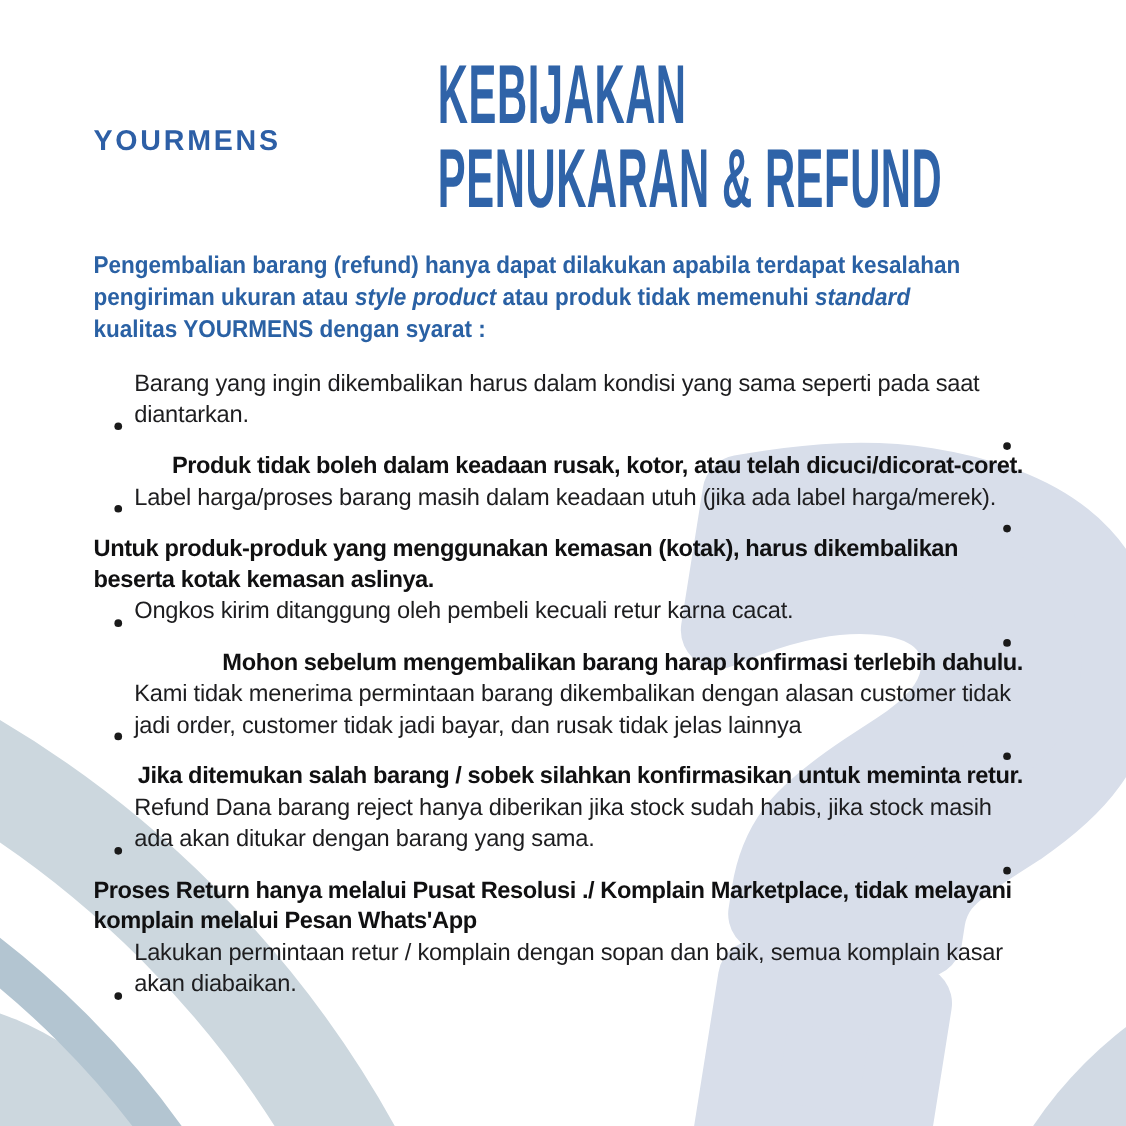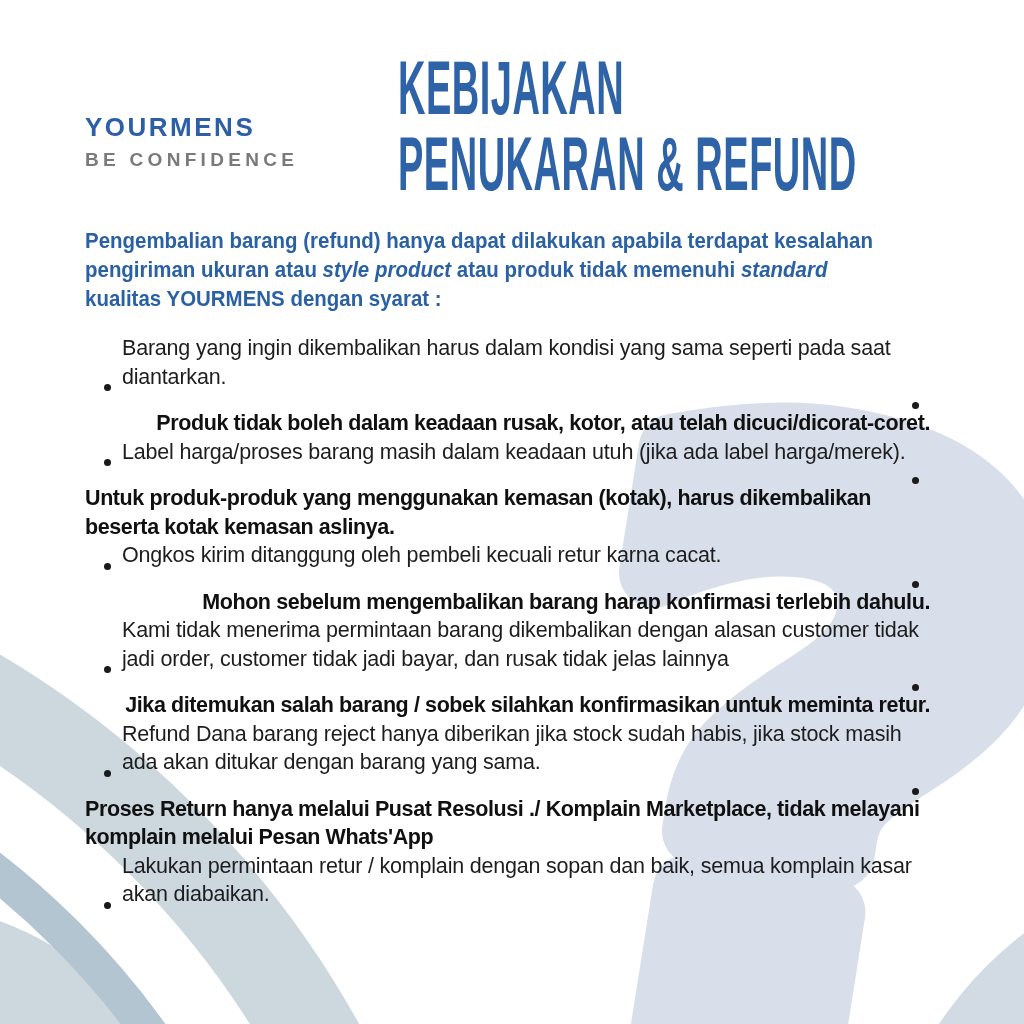--- a/index.html
+++ b/index.html
@@ -68,21 +68,20 @@
     <circle cx="-500" cy="1500" r="800" fill="none" stroke="#b3c5d1" stroke-width="36"></circle>
     <circle cx="-500" cy="1500" r="935" fill="none" stroke="#ccd7de" stroke-width="94"></circle>
 
     <circle cx="1255" cy="1235" r="380" fill="#d2dae4"></circle>
   </svg>
 
   <div class="content">
 
     <div class="brand">
       <div class="brand-name">YOURMENS</div>
-      <div class="brand-tagline">BE CONFIDENCE</div>
     </div>
 
     <div class="title-line title-line1">KEBIJAKAN</div>
     <div class="title-line title-line2">PENUKARAN &amp; REFUND</div>
 
     <div class="intro">
       <div class="intro-line">Pengembalian barang (refund) hanya dapat dilakukan apabila terdapat kesalahan</div>
       <div class="intro-line">
         <span>pengiriman ukuran atau </span><em>style product</em><span> atau produk tidak memenuhi </span><em>standard</em>
       </div>

